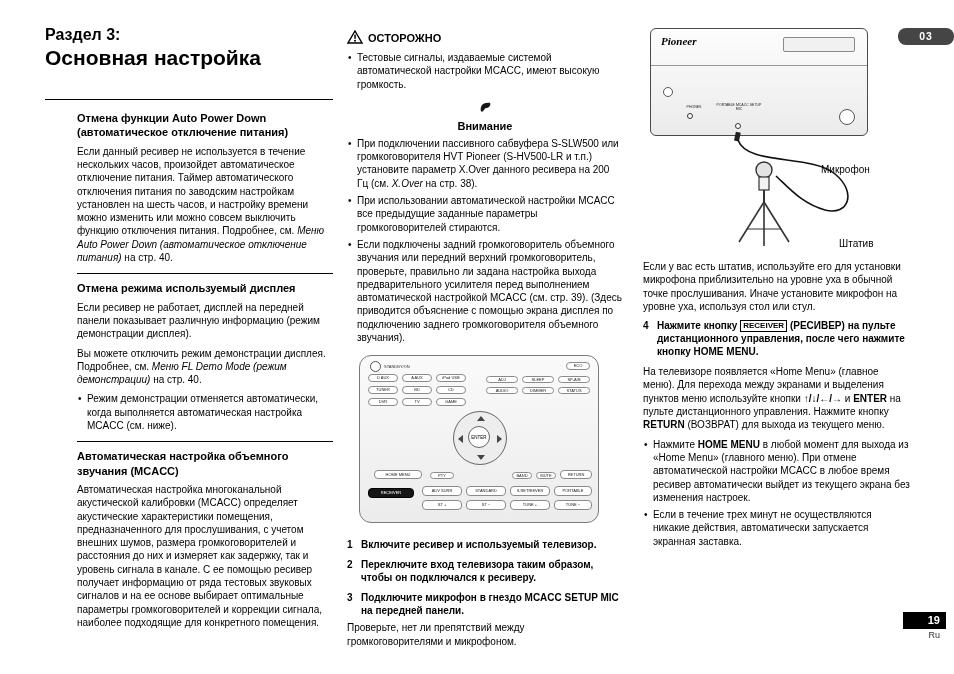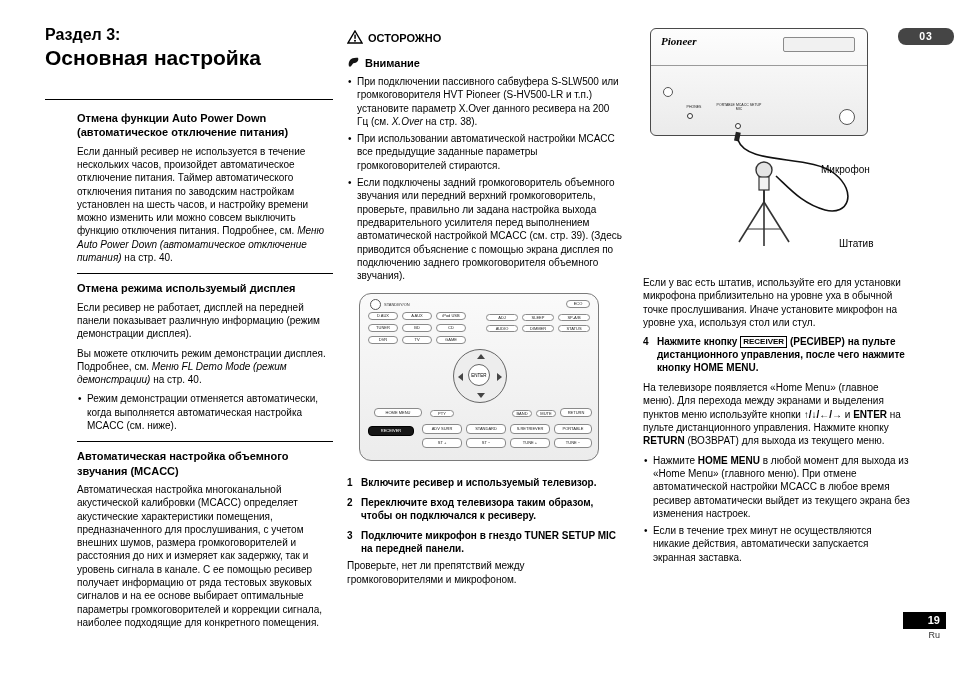--- a/index.html
+++ b/index.html
@@ -4,33 +4,33 @@
 <style>
   * { box-sizing: border-box; margin: 0; padding: 0; }
   html,body { background:#e8e8e8; }
   body { font-family: "Liberation Sans", sans-serif; }
   .page { position:relative; width:954px; height:674px; background:#fff; color:#000; overflow:hidden; margin:0 auto; }
 
   .col { position:absolute; top:26px; }
   #col-left  { left:45px;  width:288px; }
   #col-mid   { left:347px; width:276px; }
   #fig-right { position:absolute; left:643px; top:24px; width:302px; height:246px; }
-  #col-right { position:absolute; left:643px; top:276px; width:268px; }
+  #col-right { position:absolute; left:643px; top:260px; width:268px; }
 
   .kicker { font-size:16px; font-weight:bold; margin-bottom:2px; }
   h1.title { font-size:21px; font-weight:bold; line-height:1.1; padding-bottom:30px; border-bottom:1px solid #000; }
   .sec { border-top:1px solid #000; margin-top:9px; padding-top:7px;margin-left:32px; }
   .sec.first { border-top:none; margin-top:11px; padding-top:0; }
   h2 { font-size:11px; font-weight:bold; line-height:1.3; margin-bottom:5px; }
   p.body { font-size:10px; line-height:1.33; margin-bottom:6px; }
   .b { position:relative; padding-left:10px; font-size:10px; line-height:1.33; margin-bottom:4px; }
   .b::before { content:"•"; position:absolute; left:1px; top:0; }
 
   .warn-head { display:flex; align-items:center; gap:5px; font-size:11px; font-weight:bold; margin:4px 0 5px; }
-  .imp-head { margin-top:10px; }
+  .imp-head { margin-top:10px;flex-direction:column; }
 
   .step { display:flex; font-size:10px; font-weight:bold; line-height:1.3; margin-bottom:7px; }
   .step .num { flex:0 0 14px; }
   .step .txt { flex:1; }
   .step-note { font-size:10px; line-height:1.33; margin:-3px 0 7px 0; }
   .keycap { display:inline-block; border:1px solid #000; padding:0 2px; font-size:8px; font-weight:bold; line-height:1.25; vertical-align:1px; }
 
   
   .chapter-badge { position:absolute; left:898px; top:28px; width:56px; height:17px; background:#454545; color:#fff;
     font-size:10.5px; font-weight:bold; text-align:center; line-height:17px; border-radius:8px; letter-spacing:1px; }
@@ -102,20 +102,21 @@
     <div class="warn-head">
       <span>
         <svg width="16" height="14" viewBox="0 0 16 14">
             <path d="M8 1 L15 13 H1 Z" fill="#fff" stroke="#000" stroke-width="1.4"></path>
             <rect x="7.3" y="4.6" width="1.5" height="4.2" fill="#000"></rect>
             <circle cx="8" cy="10.8" r="1" fill="#000"></circle>
           </svg>
       </span>
       <span>ОСТОРОЖНО</span>
     </div>
+    <div class="b"><span>Тестовые сигналы, издаваемые системой автоматической настройки MCACC, имеют высокую громкость.</span></div>
 
     <div class="warn-head imp-head">
       <span>
         <svg width="13" height="12" viewBox="0 0 13 12">
             <path d="M2 10.5 C0.5 4.5 4.5 1 11 1.8 C12.3 4.8 9.5 7.4 6.2 7.2 L3.8 10.5 Z" fill="#151515"></path>
           </svg>
       </span>
       <span>Внимание</span>
     </div>
     <div class="b"><span>При подключении пассивного сабвуфера S-SLW500 или громкоговорителя HVT Pioneer (S-HV500-LR и т.п.) установите параметр X.Over данного ресивера на 200 Гц (см. </span><i>X.Over</i><span> на стр. 38).</span></div>
@@ -174,21 +175,21 @@
     <div class="step">
       <span class="num">1</span>
       <span class="txt">Включите ресивер и используемый телевизор.</span>
     </div>
     <div class="step">
       <span class="num">2</span>
       <span class="txt">Переключите вход телевизора таким образом, чтобы он подключался к ресиверу.</span>
     </div>
     <div class="step">
       <span class="num">3</span>
-      <span class="txt"><span>Подключите микрофон в гнездо </span><span>TUNER SETUP MIC</span><span> на передней панели.</span></span>
+      <span class="txt"><span>Подключите микрофон в гнездо </span><span>MCACC SETUP MIC</span><span> на передней панели.</span></span>
     </div>
     <p class="step-note">Проверьте, нет ли препятствий между громкоговорителями и микрофоном.</p>
   </div>
 
   <div id="fig-right">
     <div class="rx-body">
       <div class="rx-brand">Pioneer</div>
       <div class="rx-seam"></div>
       <div class="rx-display"></div>
       <div class="rx-stby"></div>

